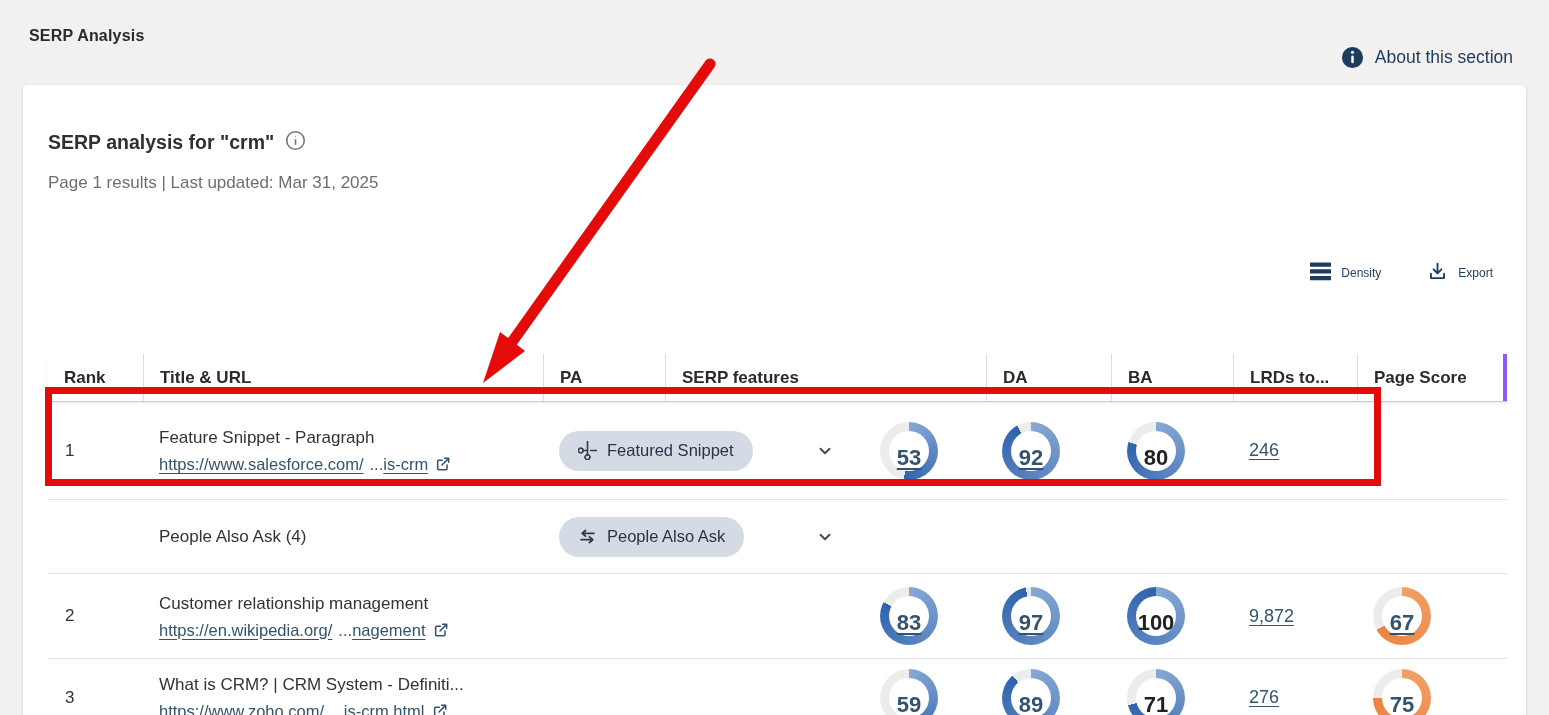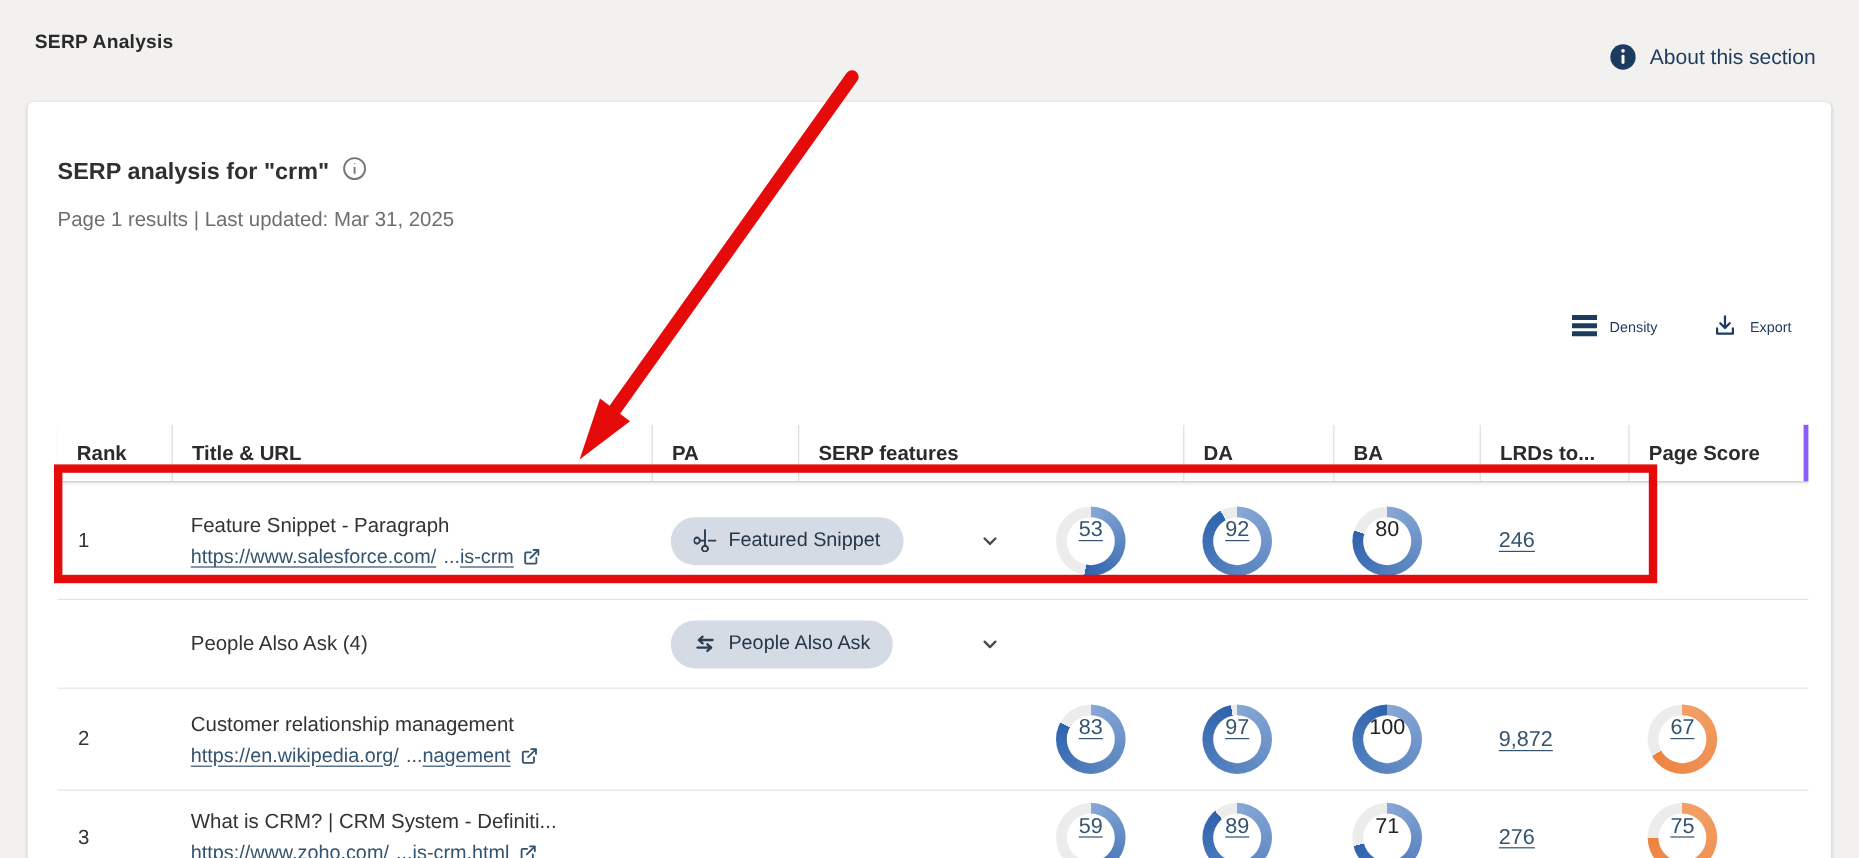--- a/index.html
+++ b/index.html
@@ -7,21 +7,21 @@
   .screen {
     position:relative; width:1549px; height:715px; overflow:hidden;
     background:#f2f1ef; font-family:"Liberation Sans", sans-serif; color:#333;
   }
   
   .page-title {
     position:absolute; left:29px; top:27px;
     font-size:16px; font-weight:700; color:#2a2a2a; letter-spacing:.2px;
   }
   .about-link {
-    position:absolute; right:36px; top:36px;
+    position:absolute; right:36px; top:46px;
     display:flex; align-items:center; gap:11px;
     color:#1d3a5f; font-size:17.5px; cursor:pointer;
   }
   .about-link svg { display:block; }
   
   .card {
     position:absolute; left:23px; top:85px; width:1503px; height:700px;
     background:#fff; border-radius:5px; box-shadow:0 1px 3px rgba(0,0,0,.18);
   }
   .card-title-row {
@@ -89,22 +89,23 @@
   }
   .chip-icon { display:flex; color:#2b3c4e; }
   .chevron-btn { background:none; border:none; color:#4a4a4a; cursor:pointer; display:flex; padding:2px; }
   
   .donut {
     width:58px; height:58px; border-radius:50%;
     display:flex; align-items:center; justify-content:center; flex:0 0 auto;
   }
   .donut-inner {
     width:40px; height:40px; border-radius:50%; background:#fff;
-    display:flex; align-items:flex-start; justify-content:center;
-    font-size:18px;
+    display:flex; align-items:flex-end; justify-content:center;
+    font-size:22px;
+    font-weight:bold;
   }
   .metric-plain { color:#222; }
   .lrds-cell a { font-size:18px; }
   
   .annotation-box {
     position:absolute; left:45px; top:387px; width:1336px; height:99px;
     border:7px solid #e60b0b; pointer-events:none; z-index:40;
   }
   .annotation-arrow {
     position:absolute; left:0; top:0; width:1549px; height:715px;

